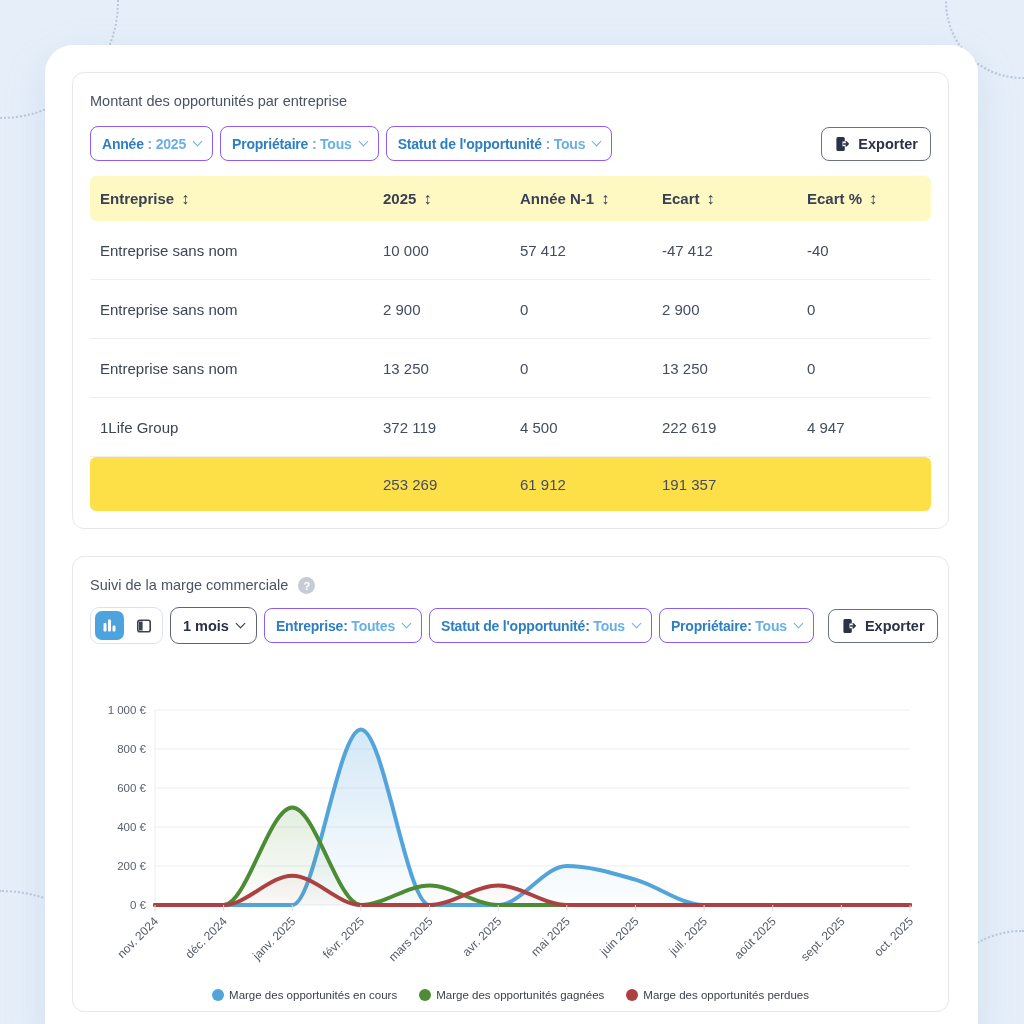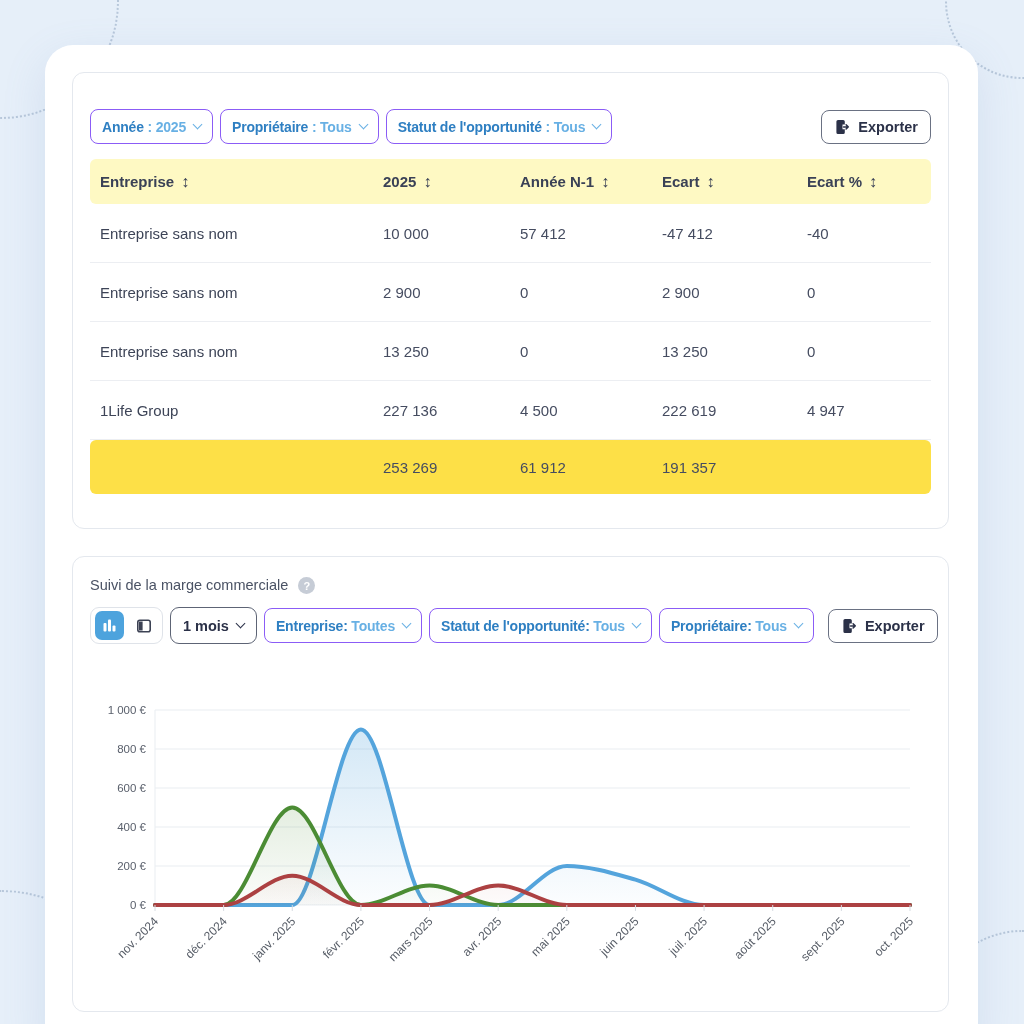--- a/index.html
+++ b/index.html
@@ -50,20 +50,21 @@
 <body>
 
 <div class="corner c-tl"></div>
 <div class="corner c-tr"></div>
 <div class="corner c-bl"></div>
 <div class="corner c-br"></div>
 
 <div class="panel">
 
   <section class="card" id="card1">
+    <div class="card-title">Montant des opportunités par entreprise</div>
     <div class="controls">
       <button class="filter">
         <span class="f-label">Année</span>
           <span class="f-sep"> : </span>
           <span class="f-value">2025</span>
         <span class="chev"></span>
       </button>
       <button class="filter">
         <span class="f-label">Propriétaire</span>
           <span class="f-sep"> : </span>
@@ -119,21 +120,21 @@
         </tr>
         <tr>
           <td>Entreprise sans nom</td>
             <td>13 250</td>
             <td>0</td>
             <td>13 250</td>
             <td>0</td>
         </tr>
         <tr>
           <td>1Life Group</td>
-            <td>227 136</td>
+            <td>372 119</td>
             <td>4 500</td>
             <td>222 619</td>
             <td>4 947</td>
         </tr>
         <tr class="total">
           <td></td>
             <td>253 269</td>
             <td>61 912</td>
             <td>191 357</td>
             <td></td>
@@ -258,15 +259,29 @@
             <text transform="translate(618.0909090909091,234) rotate(-45)" text-anchor="end" font-size="12" fill="#565c66">juil. 2025</text>
             <line x1="682.7272727272727" y1="217" x2="682.7272727272727" y2="223" stroke="#d7dce2" stroke-width="1"></line>
             <text transform="translate(686.7272727272727,234) rotate(-45)" text-anchor="end" font-size="12" fill="#565c66">août 2025</text>
             <line x1="751.3636363636364" y1="217" x2="751.3636363636364" y2="223" stroke="#d7dce2" stroke-width="1"></line>
             <text transform="translate(755.3636363636364,234) rotate(-45)" text-anchor="end" font-size="12" fill="#565c66">sept. 2025</text>
             <line x1="820" y1="217" x2="820" y2="223" stroke="#d7dce2" stroke-width="1"></line>
             <text transform="translate(824,234) rotate(-45)" text-anchor="end" font-size="12" fill="#565c66">oct. 2025</text>
           </g>
         </svg>
     </div>
+    <div id="legend">
+      <div class="legend-item">
+        <span class="legend-dot" style="background: rgb(84, 164, 220);"></span>
+        <span>Marge des opportunités en cours</span>
+      </div>
+      <div class="legend-item">
+        <span class="legend-dot" style="background: rgb(75, 140, 52);"></span>
+        <span>Marge des opportunités gagnées</span>
+      </div>
+      <div class="legend-item">
+        <span class="legend-dot" style="background: rgb(172, 65, 66);"></span>
+        <span>Marge des opportunités perdues</span>
+      </div>
+    </div>
   </section>
 
 </div>
 
 </body></html>

